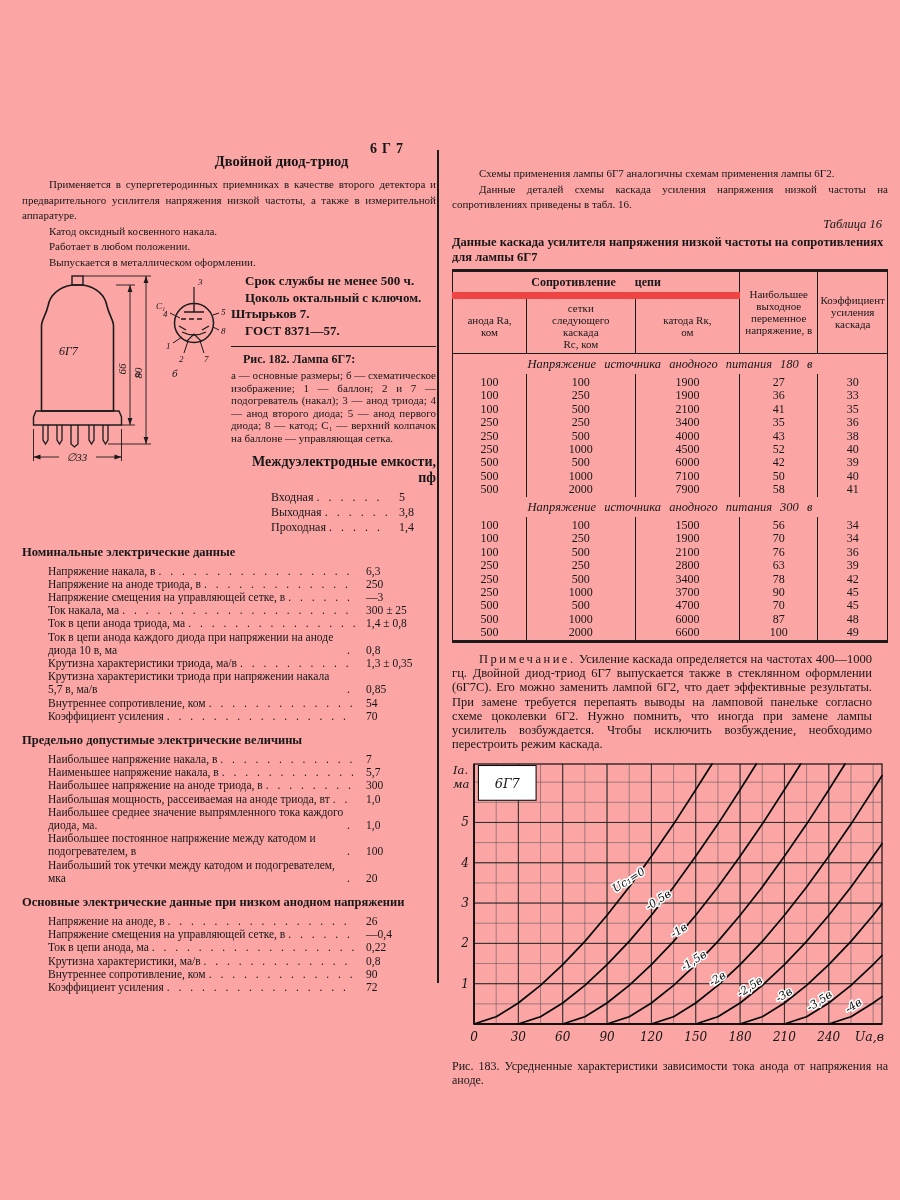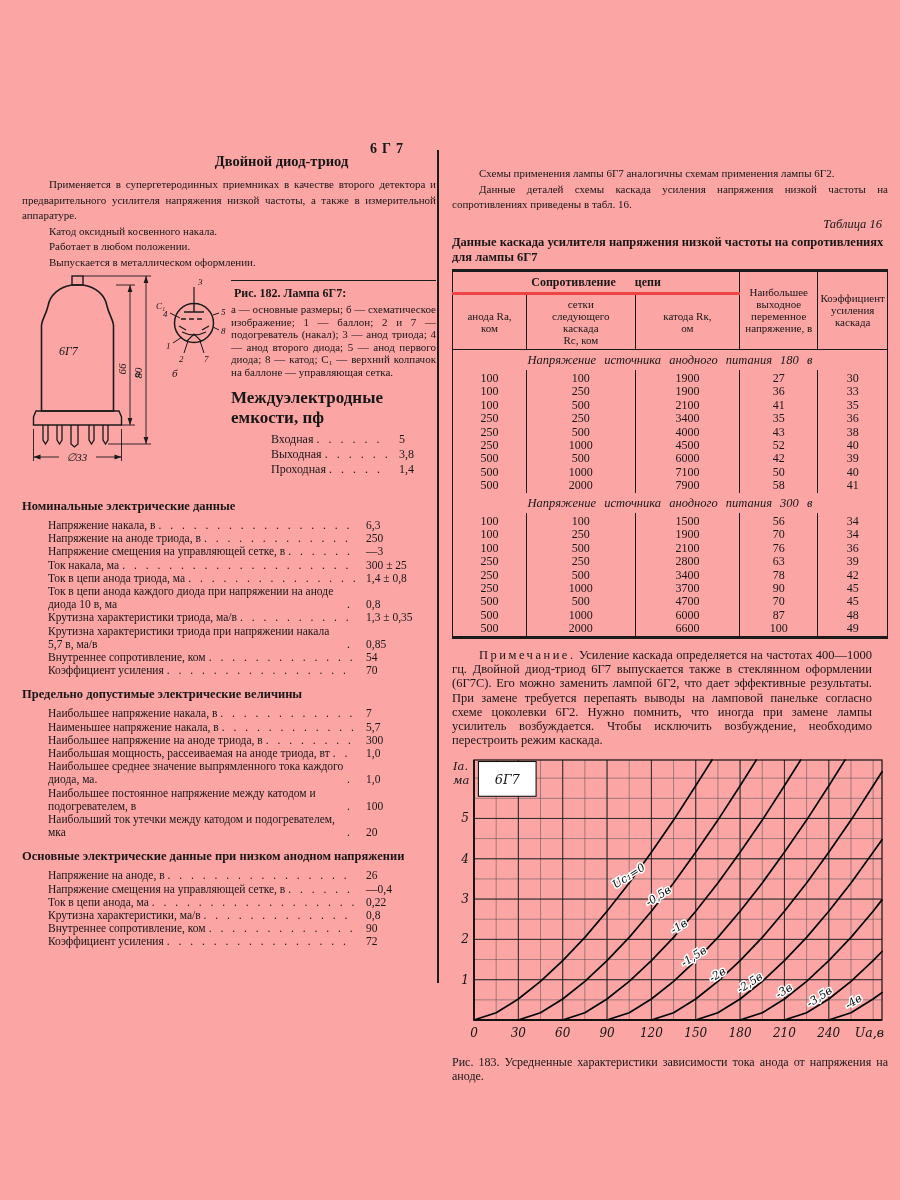--- a/index.html
+++ b/index.html
@@ -15,44 +15,44 @@
   .doc-title{font-weight:bold;font-size:14.5px;text-align:center;padding-left:105px;margin:0 0 7px 0;}
   p.par{margin:0;font-size:11px;line-height:15.5px;text-align:justify;text-indent:27px;}
 
   
   .fig-row{display:flex;margin-top:3px;}
   .fig-draw{flex:none;width:205px;}
   .fig-right{flex:1;padding-left:4px;min-width:0;}
   .svc div{font-weight:bold;font-size:13px;line-height:16.5px;text-indent:14px;}
   .svc div:nth-child(3){text-indent:0;}
   .fig-hr{border:none;border-top:1.5px solid #1b1b1b;margin:7px 0 5px 0;}
-  .cap-title{font-weight:bold;font-size:12px;margin:0 0 2px 3px;}
+  .cap-title{font-weight:bold;font-size:12px;margin:0 0 2px 12px;}
   .cap-text{font-size:11px;line-height:12.6px;text-align:justify;margin:0;}
 
   .cap-block{margin-top:9px;}
-  .cap-head{font-weight:bold;font-size:17px;text-align:left;margin:0 0 4px 0;}
+  .cap-head{font-weight:bold;font-size:14px;text-align:right;margin:0 0 4px 0;}
   .cap-list{margin-left:34px;width:168px;}
 
   .sec-head{font-weight:bold;font-size:12.5px;margin:10px 0 5px 0;}
   .spec-row{display:flex;align-items:flex-end;font-size:11.5px;line-height:13.2px;padding-left:26px;}
   .spec-row .lbl{max-width:300px;}
   .spec-row .dots{flex:1;min-width:8px;overflow:hidden;white-space:nowrap;letter-spacing:3px;margin:0 3px;}
   .spec-row .val{flex:none;width:70px;padding-left:8px;}
   .cap-list .spec-row{padding-left:6px;font-size:12px;line-height:15px;}
   .cap-list .spec-row .val{width:34px;}
 
   
   .tbl-ref{font-style:italic;font-size:12.5px;text-align:right;margin:4px 6px 3px 0;}
   .tbl-title{font-weight:bold;font-size:12.5px;line-height:15px;margin:0 0 4px 0;}
 
   table.data{width:100%;border-collapse:collapse;border:1.5px solid #1b1b1b;border-top-width:3px;border-bottom-width:3px;}
   table.data th{font-weight:normal;font-size:11px;line-height:12px;text-align:center;vertical-align:middle;
     white-space:pre-line;padding:3px 2px;border-left:1px solid #1b1b1b;border-bottom:1.5px solid #1b1b1b;}
   table.data th:first-child{border-left:none;}
-  table.data th.group{font-size:12px;font-weight:bold;word-spacing:16px;padding:4px 2px;border-bottom:3px solid #ef4444;}
+  table.data th.group{font-size:12px;font-weight:bold;word-spacing:16px;padding:4px 2px;border-bottom:7px solid #ef4444;}
   table.data td{font-size:12px;line-height:13.4px;text-align:center;border-left:1px solid #1b1b1b;padding:0 2px;}
   table.data td:first-child{border-left:none;}
   table.data tr.section td{font-style:italic;font-size:12.5px;border-left:none;padding:4px 0 3px 0;word-spacing:5px;}
   table.data tr.first-data td{padding-top:2px;}
 
   .note{margin:9px 16px 0 0;font-size:12.5px;line-height:14.3px;text-align:justify;text-indent:27px;}
   .note-label{letter-spacing:2.5px;}
 
   .chart-wrap{margin-top:8px;}
   .fig2-cap{font-size:12px;line-height:14px;text-align:justify;margin:5px 0 0 0;}
@@ -119,20 +119,26 @@
           <text class="draw" x="141" y="44" font-size="9" font-style="italic">4</text>
           <text class="draw" x="144" y="76" font-size="9" font-style="italic">1</text>
           <text class="draw" x="157" y="89" font-size="9" font-style="italic">2</text>
           <text class="draw" x="182" y="89" font-size="9" font-style="italic">7</text>
 
           <text class="draw" x="113" y="104" font-size="11" font-style="italic">а</text>
           <text class="draw" x="150" y="104" font-size="11" font-style="italic">б</text>
         </svg>
       </div>
       <div class="fig-right">
+        <div class="svc">
+          <div>Срок службы не менее 500 ч.</div>
+          <div>Цоколь октальный с ключом.</div>
+          <div>Штырьков 7.</div>
+          <div>ГОСТ 8371—57.</div>
+        </div>
         <hr class="fig-hr">
         <p class="cap-title">Рис. 182. Лампа 6Г7:</p>
         <p class="cap-text">а — основные размеры; б — схематическое изображение; 1 — баллон; 2 и 7 — подогреватель (накал); 3 — анод триода; 4 — анод второго диода; 5 — анод первого диода; 8 — катод; С₁ — верхний колпачок на баллоне — управляющая сетка.</p>
         <div class="cap-block">
           <p class="cap-head">Междуэлектродные емкости, пф</p>
           <div class="cap-list">
               <div class="spec-row">
                 <span class="lbl">Входная</span>
                 <span class="dots">. . . . . . . . . . . . . . . . . . . . . . . . . . . . . . . . . . . . . . . . </span>
                 <span class="val">5</span>

